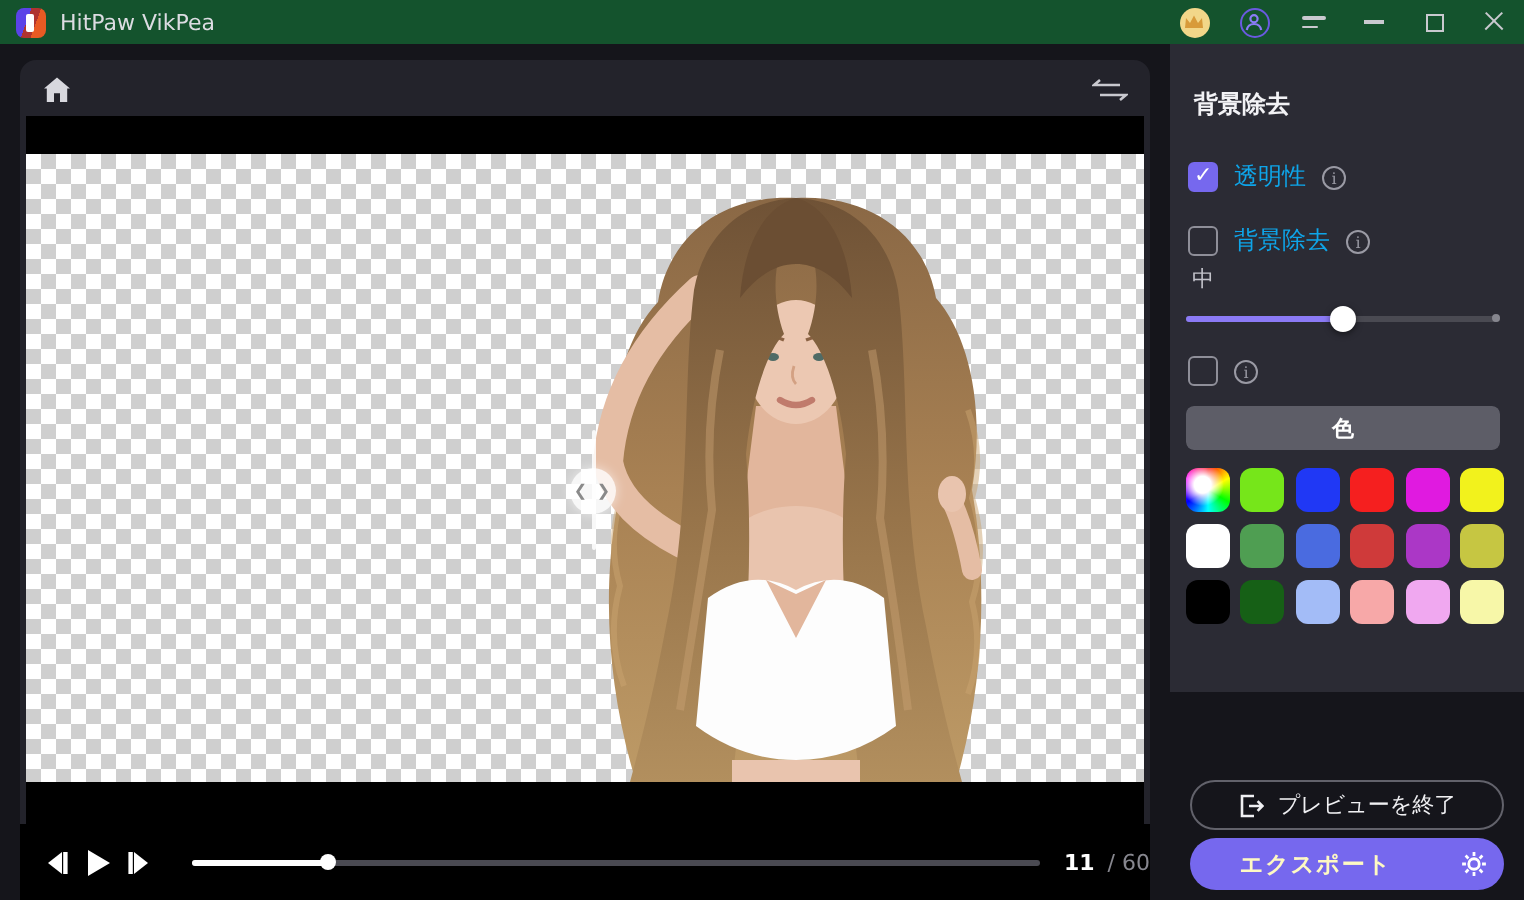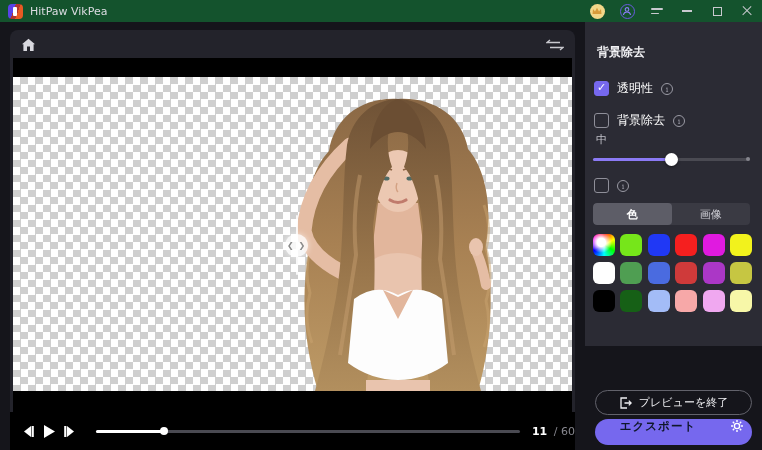--- a/index.html
+++ b/index.html
@@ -107,21 +107,21 @@
   .sb-title { position:absolute; left:12px; top:22px; font-size:12px; font-weight:bold; color:#f2f2f5; }
   .opt-row { position:absolute; left:9px; display:flex; align-items:center; gap:8px; }
   .checkbox {
     width:15px; height:15px; border-radius:3px; border:1.5px solid #8f8f99;
     background:transparent; position:relative; flex:0 0 auto; cursor:pointer;
   }
   .checkbox.checked { border-color:var(--accent); background:var(--accent); }
   .checkbox.checked::after{
     content:"✓"; position:absolute; left:2px; top:-1px; color:#fff; font-size:11px; font-weight:bold;
   }
-  .opt-label { font-size:12px; color:#ffffff; }
+  .opt-label { font-size:12px; color:#0ea5e9; }
   .info-icon {
     width:12px; height:12px; border-radius:50%; border:1px solid #9a9aa4;
     color:#9a9aa4; font-size:8px; line-height:11px; text-align:center;
     font-family:"DejaVu Serif","Liberation Serif",serif; flex:0 0 auto;
   }
   .info-icon::after{ content:"i"; }
   .level-label { position:absolute; left:11px; top:110px; font-size:11px; color:#c2c2ca; }
   .blur-slider { position:absolute; left:8px; top:129px; width:157px; height:16px; }
   .blur-slider .track{ position:absolute; left:0; top:7px; width:100%; height:2.5px; background:#4a4a52; border-radius:2px; }
   .blur-slider .track::after{ content:""; position:absolute; right:0; top:-0.8px; width:4px; height:4px; border-radius:50%; background:#86868e; }
@@ -148,22 +148,22 @@
   }
 
   .preview-btn {
     position:absolute; left:10px; top:368px; width:157px; height:25px;
     border:1px solid #62626b; border-radius:13px; background:transparent;
     display:flex; align-items:center; justify-content:center; gap:7px;
     color:#f0f0f3; font-size:11px; cursor:pointer;
   }
   .export-btn {
     position:absolute; left:10px; top:397px; width:157px; height:26px;
-    background:var(--accent); border-radius:14px; display:flex; align-items:flex-start;
-    color:#0f172a; cursor:pointer; overflow:hidden;
+    background:var(--accent); border-radius:14px; display:flex; align-items:center;
+    color:#fef9c3; cursor:pointer; overflow:hidden;
   }
   .export-main { flex:1; display:flex; align-items:center; justify-content:center;
     font-size:11.5px; font-weight:bold; letter-spacing:1px; }
   .export-divider { width:1px; background:rgba(20,20,40,.35); margin:4px 0; }
   .export-gear { width:30px; display:flex; align-items:center; justify-content:center; }
 
   svg { display:block; }
 </style>
 </head>
 <body style="--accent: #7668ee; --accent-light: #8b7af5;">
@@ -325,21 +325,20 @@
     <div class="thumb" style="left: 50%;"></div>
   </div>
 
   <div class="opt-row" style="top:156px;">
     <div class="checkbox"></div>
     <span class="info-icon"></span>
   </div>
 
   <div class="fill-tabs">
     <div class="fill-tab active">色</div>
-    <div class="fill-tab">画像</div>
   </div>
 
   <div class="swatch-grid">
       <div class="swatch picker"></div>
       <div class="swatch" style="background: rgb(118, 230, 26);"></div>
       <div class="swatch" style="background: rgb(32, 56, 245);"></div>
       <div class="swatch" style="background: rgb(245, 31, 31);"></div>
       <div class="swatch" style="background: rgb(224, 26, 224);"></div>
       <div class="swatch" style="background: rgb(242, 242, 28);"></div>
       <div class="swatch" style="background: rgb(255, 255, 255);"></div>

